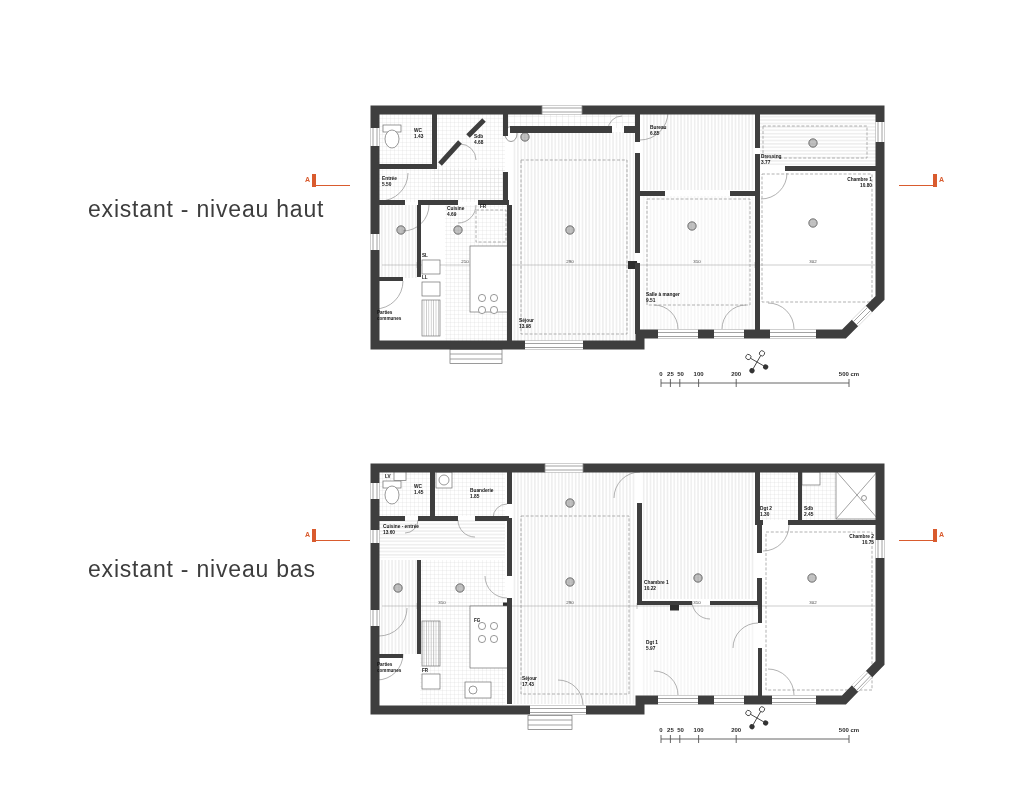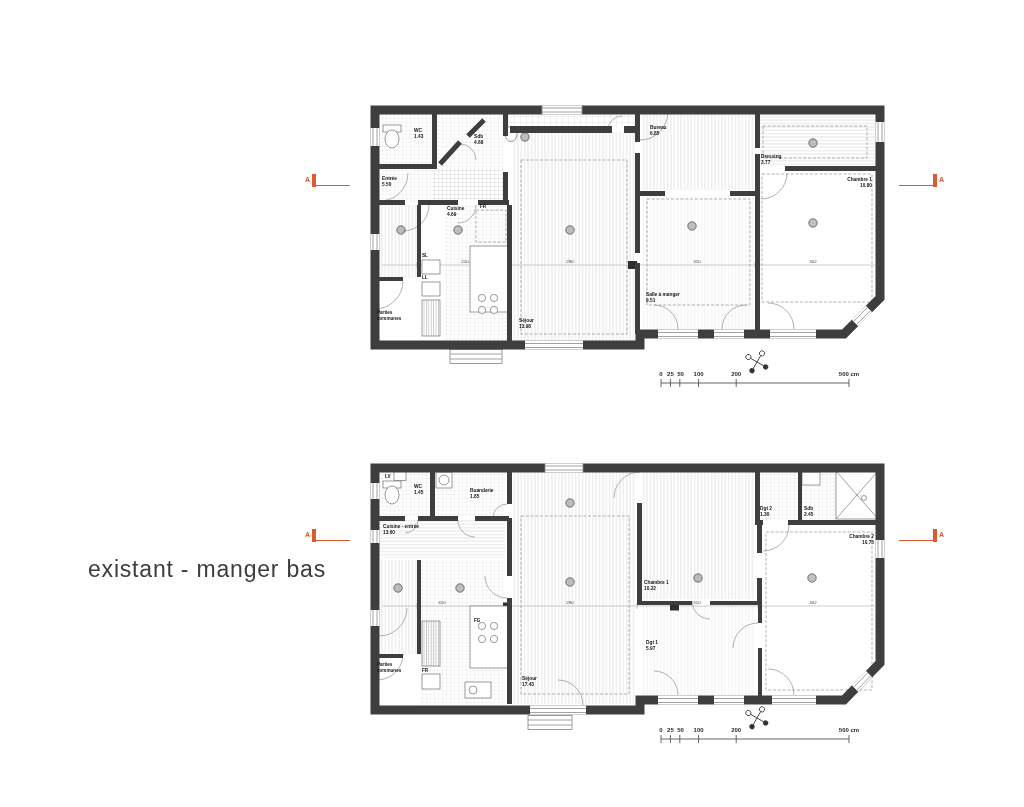--- a/index.html
+++ b/index.html
@@ -28,20 +28,21 @@
   .symc{stroke:#444;stroke-width:.7;}
   .tick{font-size:6px;font-weight:bold;fill:#2a2a2a;}
   .sline{stroke:#555;stroke-width:.9;}
   .nline{stroke:#333;stroke-width:.8;}
 </style>
 </head>
 <body>
 
 <div class="page">
 
+  <div class="plan-title" style="left:88px;top:196px;">existant - niveau haut</div>
 
   <div class="marker" style="left:303px;top:172px;">
     <span class="m-label">A</span>
     <span class="m-bar"></span>
     <span class="m-line"></span>
   </div>
   <div class="marker" style="left:899px;top:172px;">
     <span class="m-line"></span>
     <span class="m-bar"></span>
     <span class="m-label">A</span>
@@ -231,21 +232,21 @@
       <path d="M8,33V41 M17.4,33V41 M26.8,33V41 M45.6,33V41 M83.2,33V41 M196,33V41" class="sline"></path>
       <text x="8" y="30" text-anchor="middle" class="tick">0</text>
       <text x="17.4" y="30" text-anchor="middle" class="tick">25</text>
       <text x="27.6" y="30" text-anchor="middle" class="tick">50</text>
       <text x="45.6" y="30" text-anchor="middle" class="tick">100</text>
       <text x="83.2" y="30" text-anchor="middle" class="tick">200</text>
       <text x="196" y="30" text-anchor="middle" class="tick">500 cm</text>
     </g>
   </svg>
 
-  <div class="plan-title" style="left:88px;top:556px;">existant - manger bas</div>
+  <div class="plan-title" style="left:88px;top:556px;">existant - niveau bas</div>
 
   <div class="marker" style="left:303px;top:527px;">
     <span class="m-label">A</span>
     <span class="m-bar"></span>
     <span class="m-line"></span>
   </div>
   <div class="marker" style="left:899px;top:527px;">
     <span class="m-line"></span>
     <span class="m-bar"></span>
     <span class="m-label">A</span>

